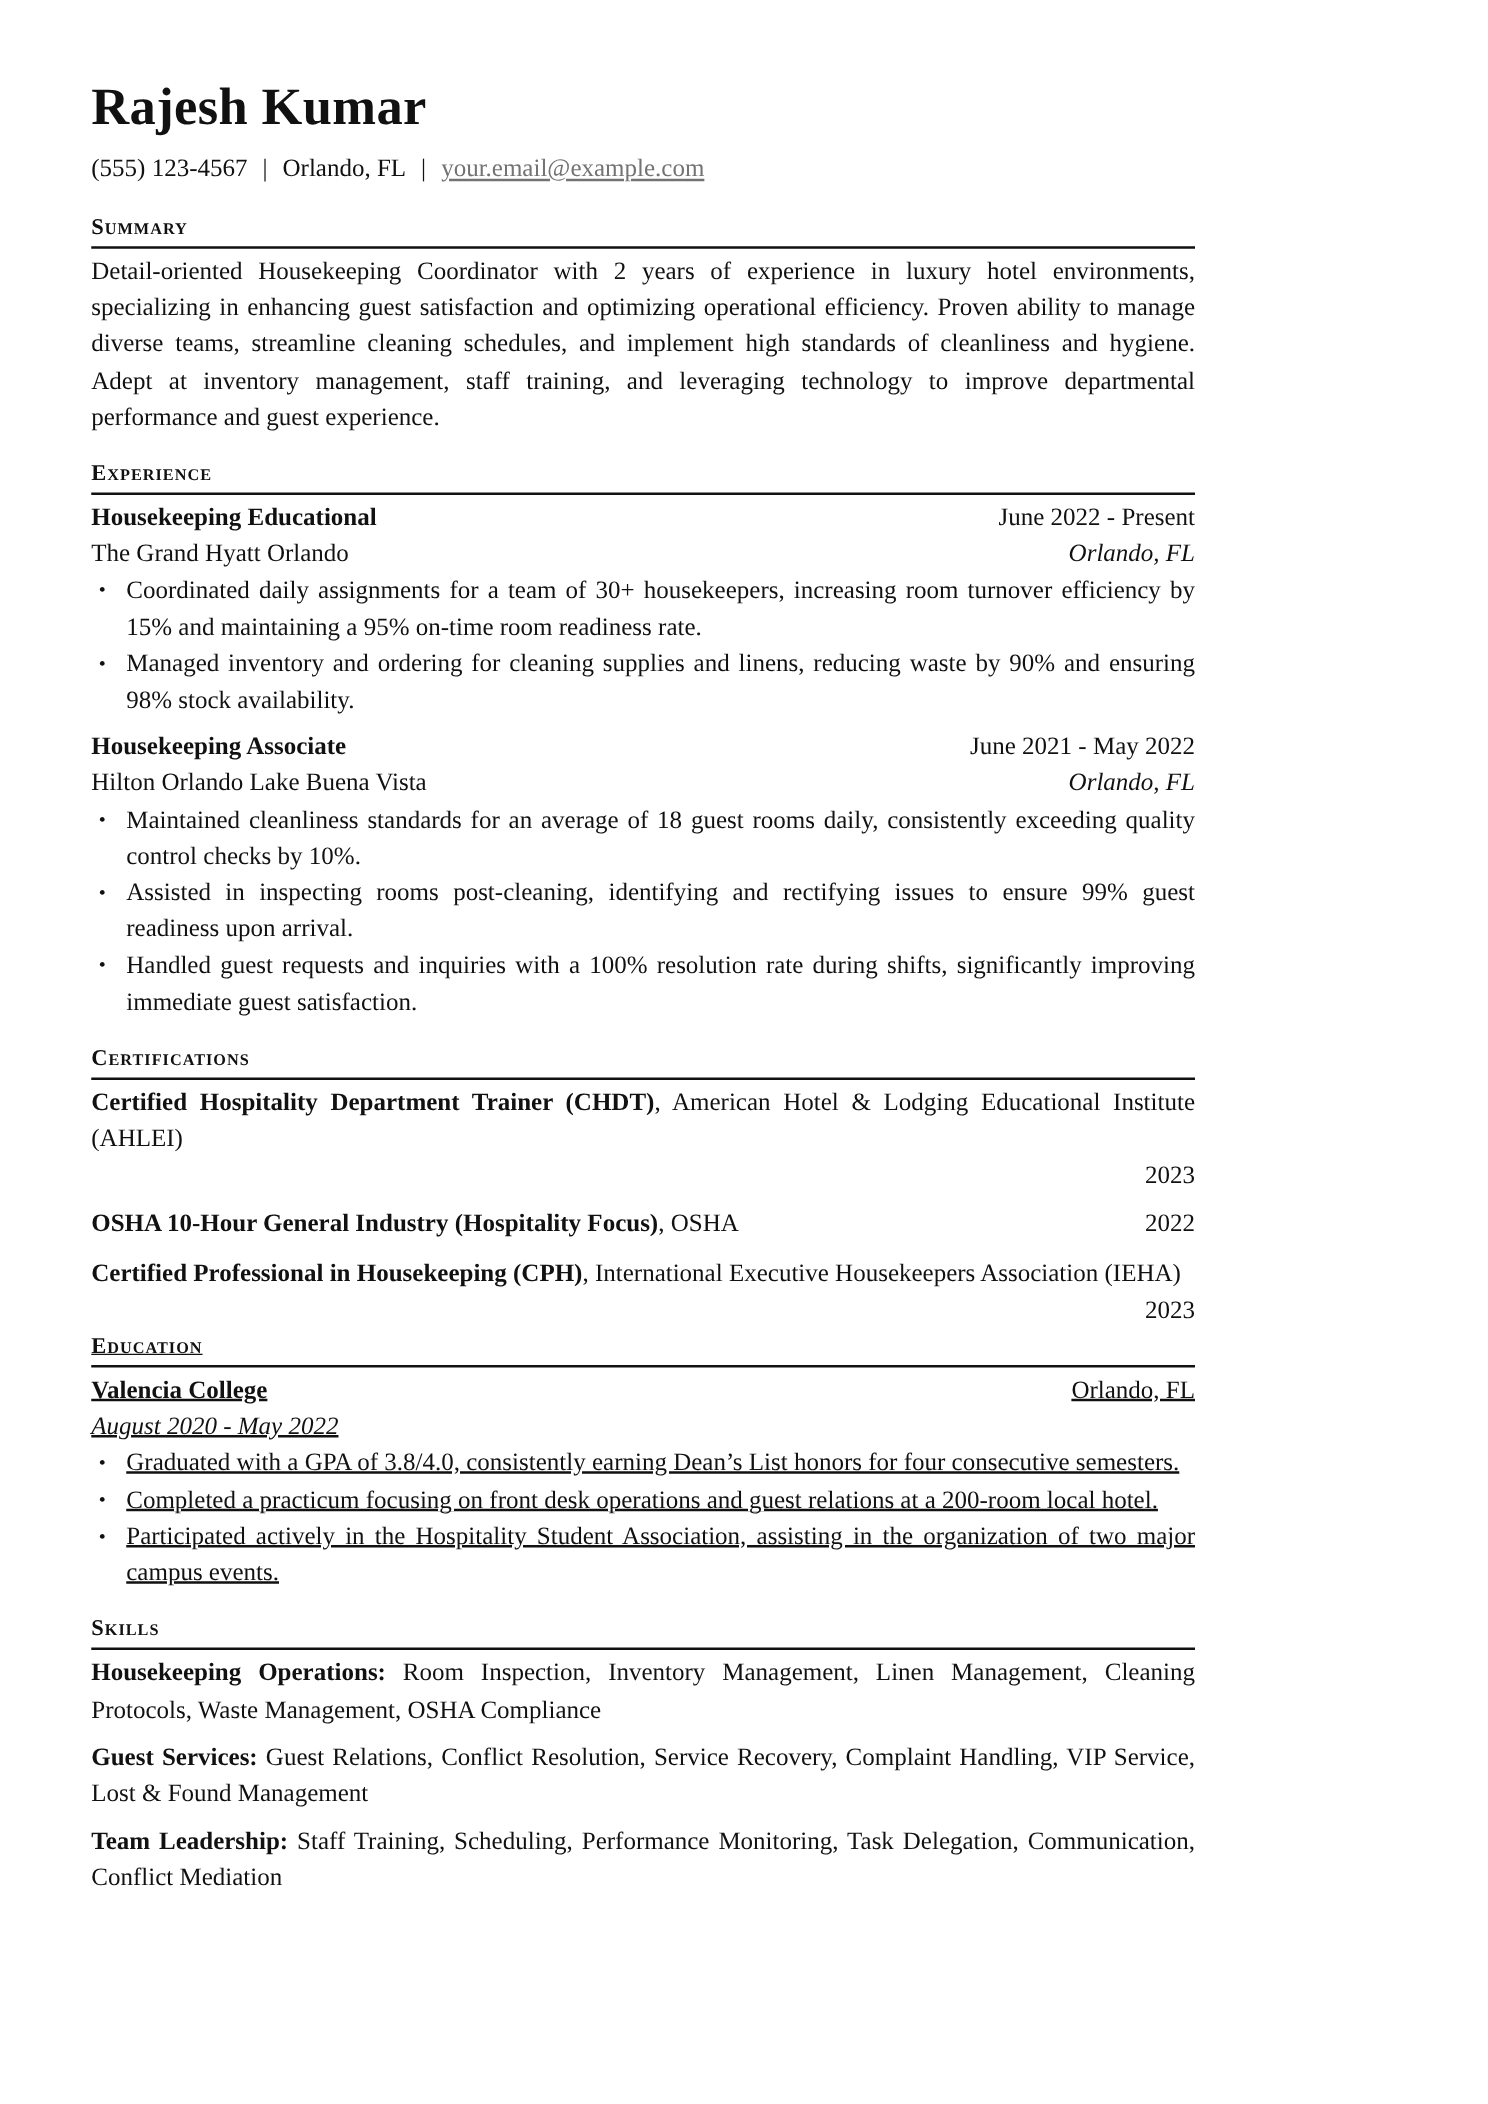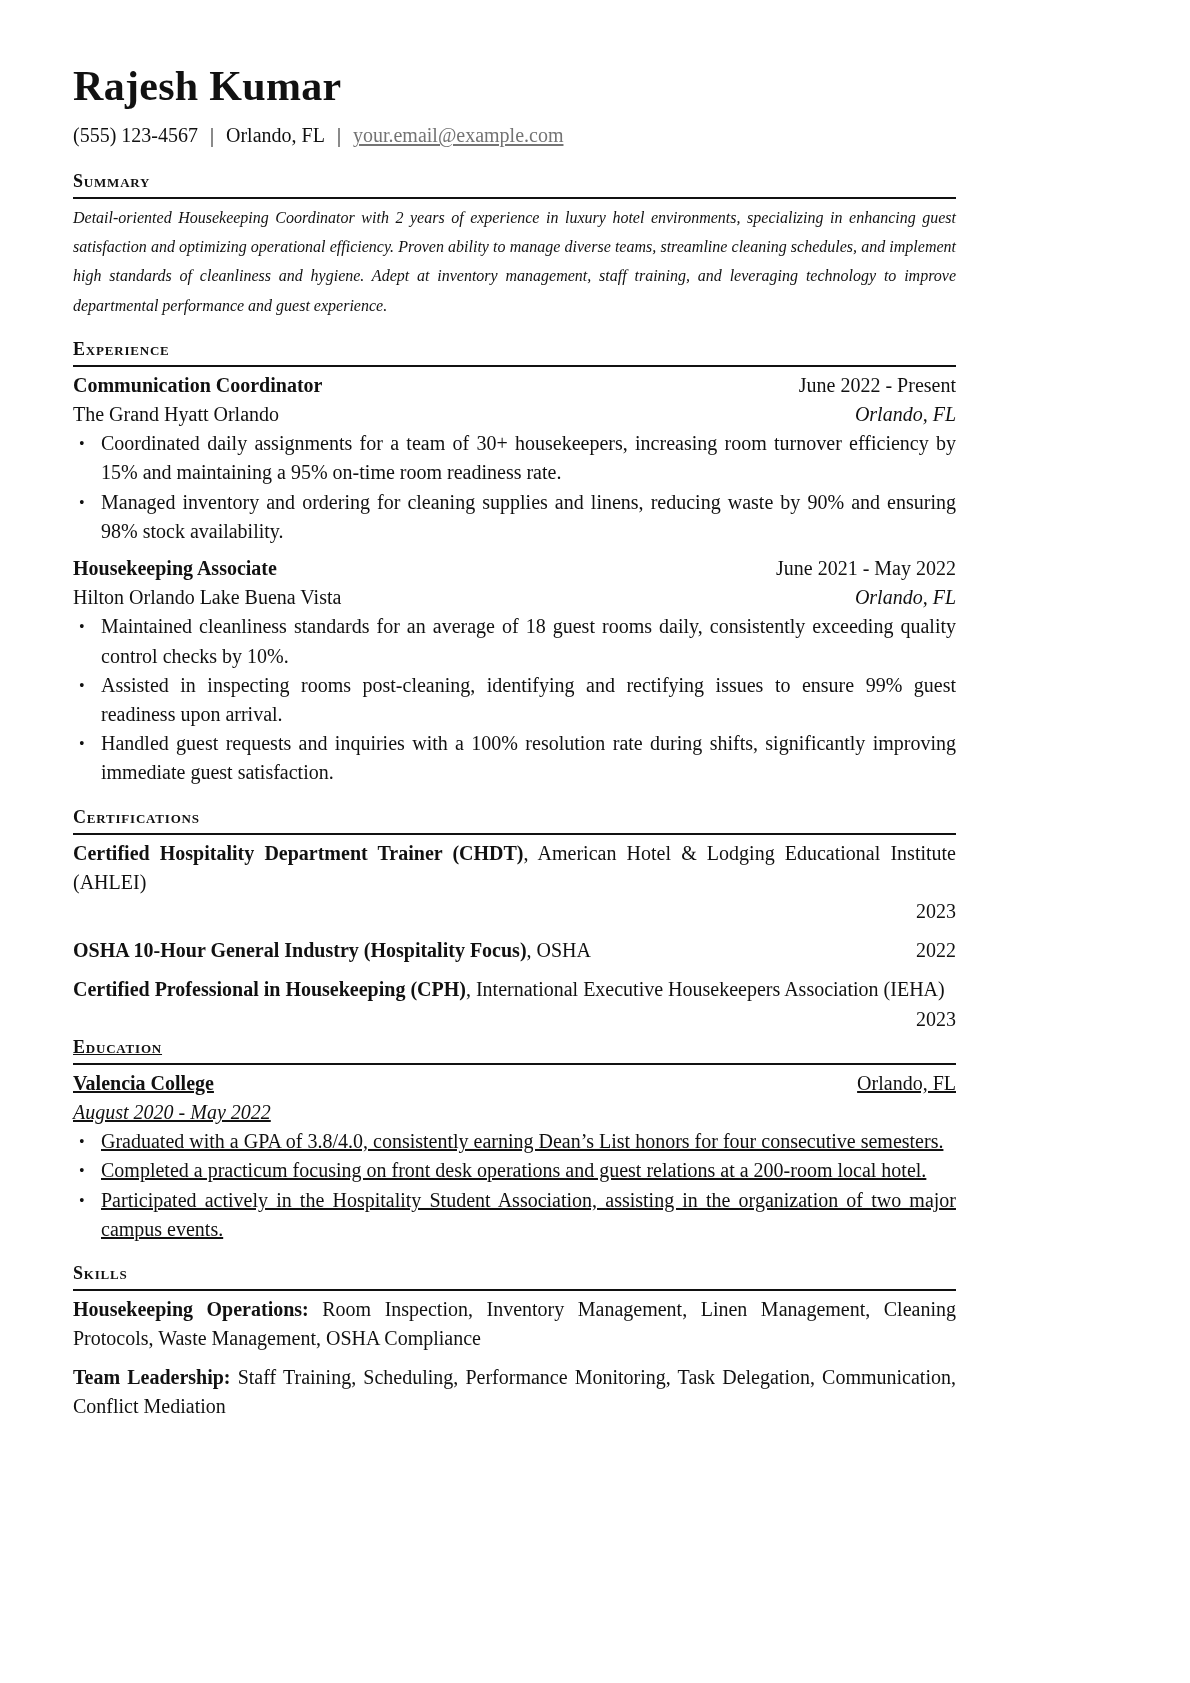--- a/index.html
+++ b/index.html
@@ -11,21 +11,21 @@
   .page { position: relative; padding: 62px 66px 0 73px; box-sizing: border-box; width: 1022px; }
   .name { font-size: 42px; font-weight: bold; line-height: 48px; margin: 0; letter-spacing: 0.3px; }
   .contact { font-size: 20px; line-height: 26px; margin-top: 12px; }
   .contact .sep { display: inline-block; margin: 0 12px; }
   .contact a { color: #737373; text-decoration: underline; text-underline-offset: 2px; }
   .section { margin-top: 14px; }
   .section-title {
     font-size: 18px; font-weight: bold; font-variant: small-caps; letter-spacing: 0.8px;
     line-height: 26px; padding-bottom: 3px; border-bottom: 2px solid #111111; margin: 0 0 4px 0;
   }
-  .para { font-size: 16px; line-height: 29.2px; text-align: justify; margin: 0; hyphens: manual; font-style: italic; }
+  .para { font-size: 20px; line-height: 29.2px; text-align: justify; margin: 0; hyphens: manual; }
   .row { display: flex; justify-content: space-between; font-size: 20px; line-height: 29.2px; }
   .bold { font-weight: bold; }
   .ital { font-style: italic; }
   ul.bullets { list-style: none; margin: 0; padding: 0; }
   ul.bullets li { position: relative; padding-left: 28px; font-size: 20px; line-height: 29.2px; text-align: justify; }
   ul.bullets li .bullet { position: absolute; left: 6px; top: 0; font-size: 16px; }
   .entry { margin-bottom: 8px; }
   .entry:last-child { margin-bottom: 0; }
   .cert { margin-bottom: 10px; font-size: 20px; line-height: 29.2px; }
   .cert .cert-line { text-align: justify; }
@@ -45,21 +45,21 @@
   <div class="section" style="margin-top:20px;">
     <h2 class="section-title">Summary</h2>
     <p class="para">Detail-oriented Housekeeping Coordinator with 2 years of experience in luxury hotel environments, specializing in enhancing guest satisfaction and optimizing operational efficiency. Proven ability to manage diverse teams, streamline cleaning schedules, and implement high standards of cleanliness and hygiene. Adept at inventory management, staff training, and leveraging technology to improve departmental performance and guest experience.</p>
   </div>
 
   <div class="section" style="margin-top:16px;">
     <h2 class="section-title">Experience</h2>
 
     <div class="entry">
       <div class="row">
-        <span class="bold">Communication Coordinator</span>
+        <span class="bold">Housekeeping Educational</span>
         <span>June 2022 - Present</span>
       </div>
       <div class="row">
         <span>The Grand Hyatt Orlando</span>
         <span class="ital">Orlando, FL</span>
       </div>
       <ul class="bullets">
         <li><span class="bullet">•</span><span>Coordinated daily assignments for a team of 30+ housekeepers, increasing room turnover efficiency by 15% and maintaining a 95% on-time room readiness rate.</span></li>
         <li><span class="bullet">•</span><span>Managed inventory and ordering for cleaning supplies and linens, reducing waste by 90% and ensuring 98% stock availability.</span></li>
       </ul>
@@ -128,17 +128,20 @@
       <li><span class="bullet">•</span><span>Participated actively in the Hospitality Student Association, assisting in the organization of two major campus events.</span></li>
     </ul>
   </div>
 
   <div class="section" style="margin-top:16px;">
     <h2 class="section-title">Skills</h2>
     <div class="skill">
       <span class="bold">Housekeeping Operations:</span> <span>Room Inspection, Inventory Management, Linen Management, Cleaning Protocols, Waste Management, OSHA Compliance</span>
     </div>
     <div class="skill">
+      <span class="bold">Guest Services:</span> <span>Guest Relations, Conflict Resolution, Service Recovery, Complaint Handling, VIP Service, Lost &amp; Found Management</span>
+    </div>
+    <div class="skill">
       <span class="bold">Team Leadership:</span> <span>Staff Training, Scheduling, Performance Monitoring, Task Delegation, Communication, Conflict Mediation</span>
     </div>
   </div>
 
 </div>
 
 </body></html>

